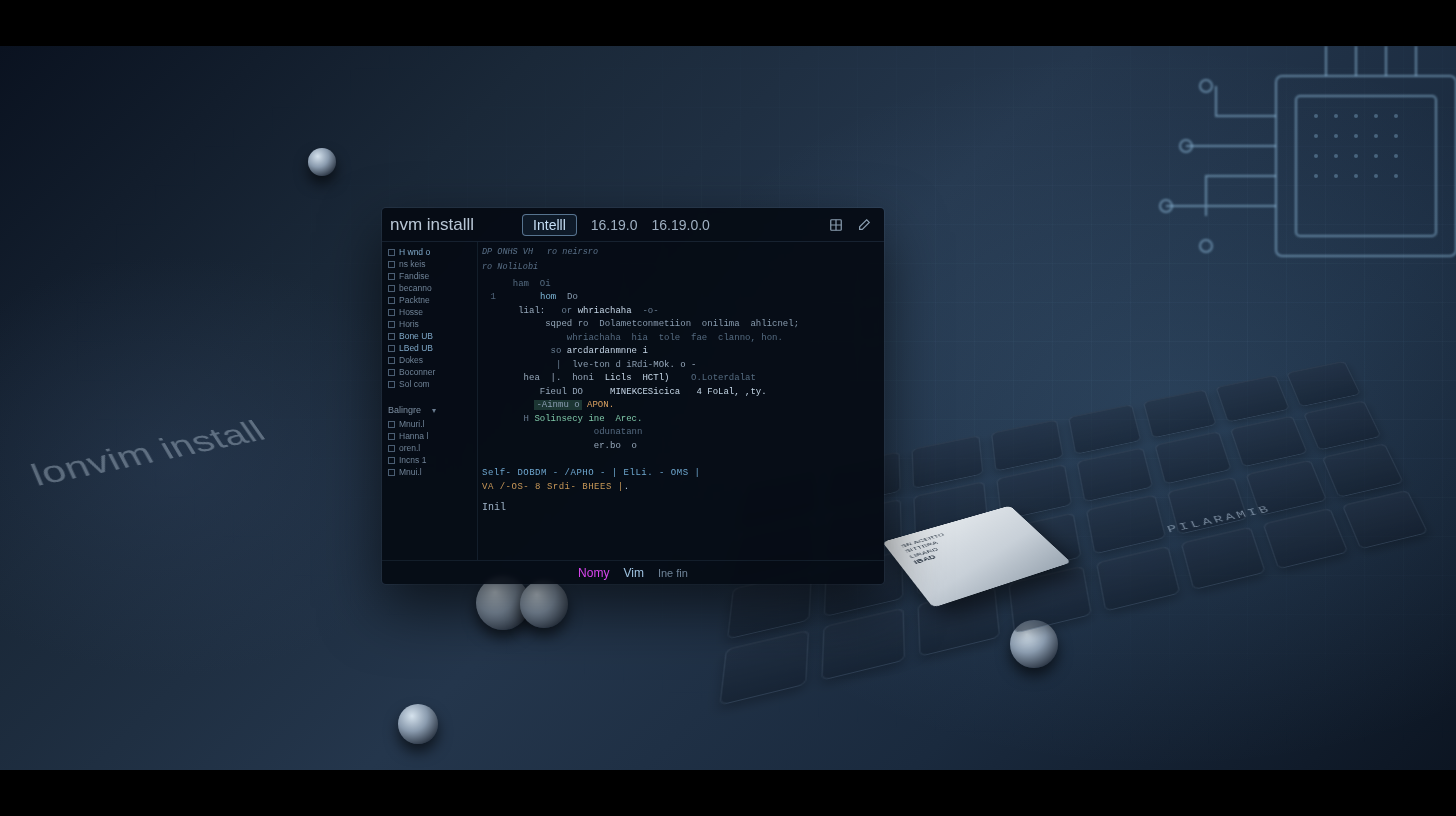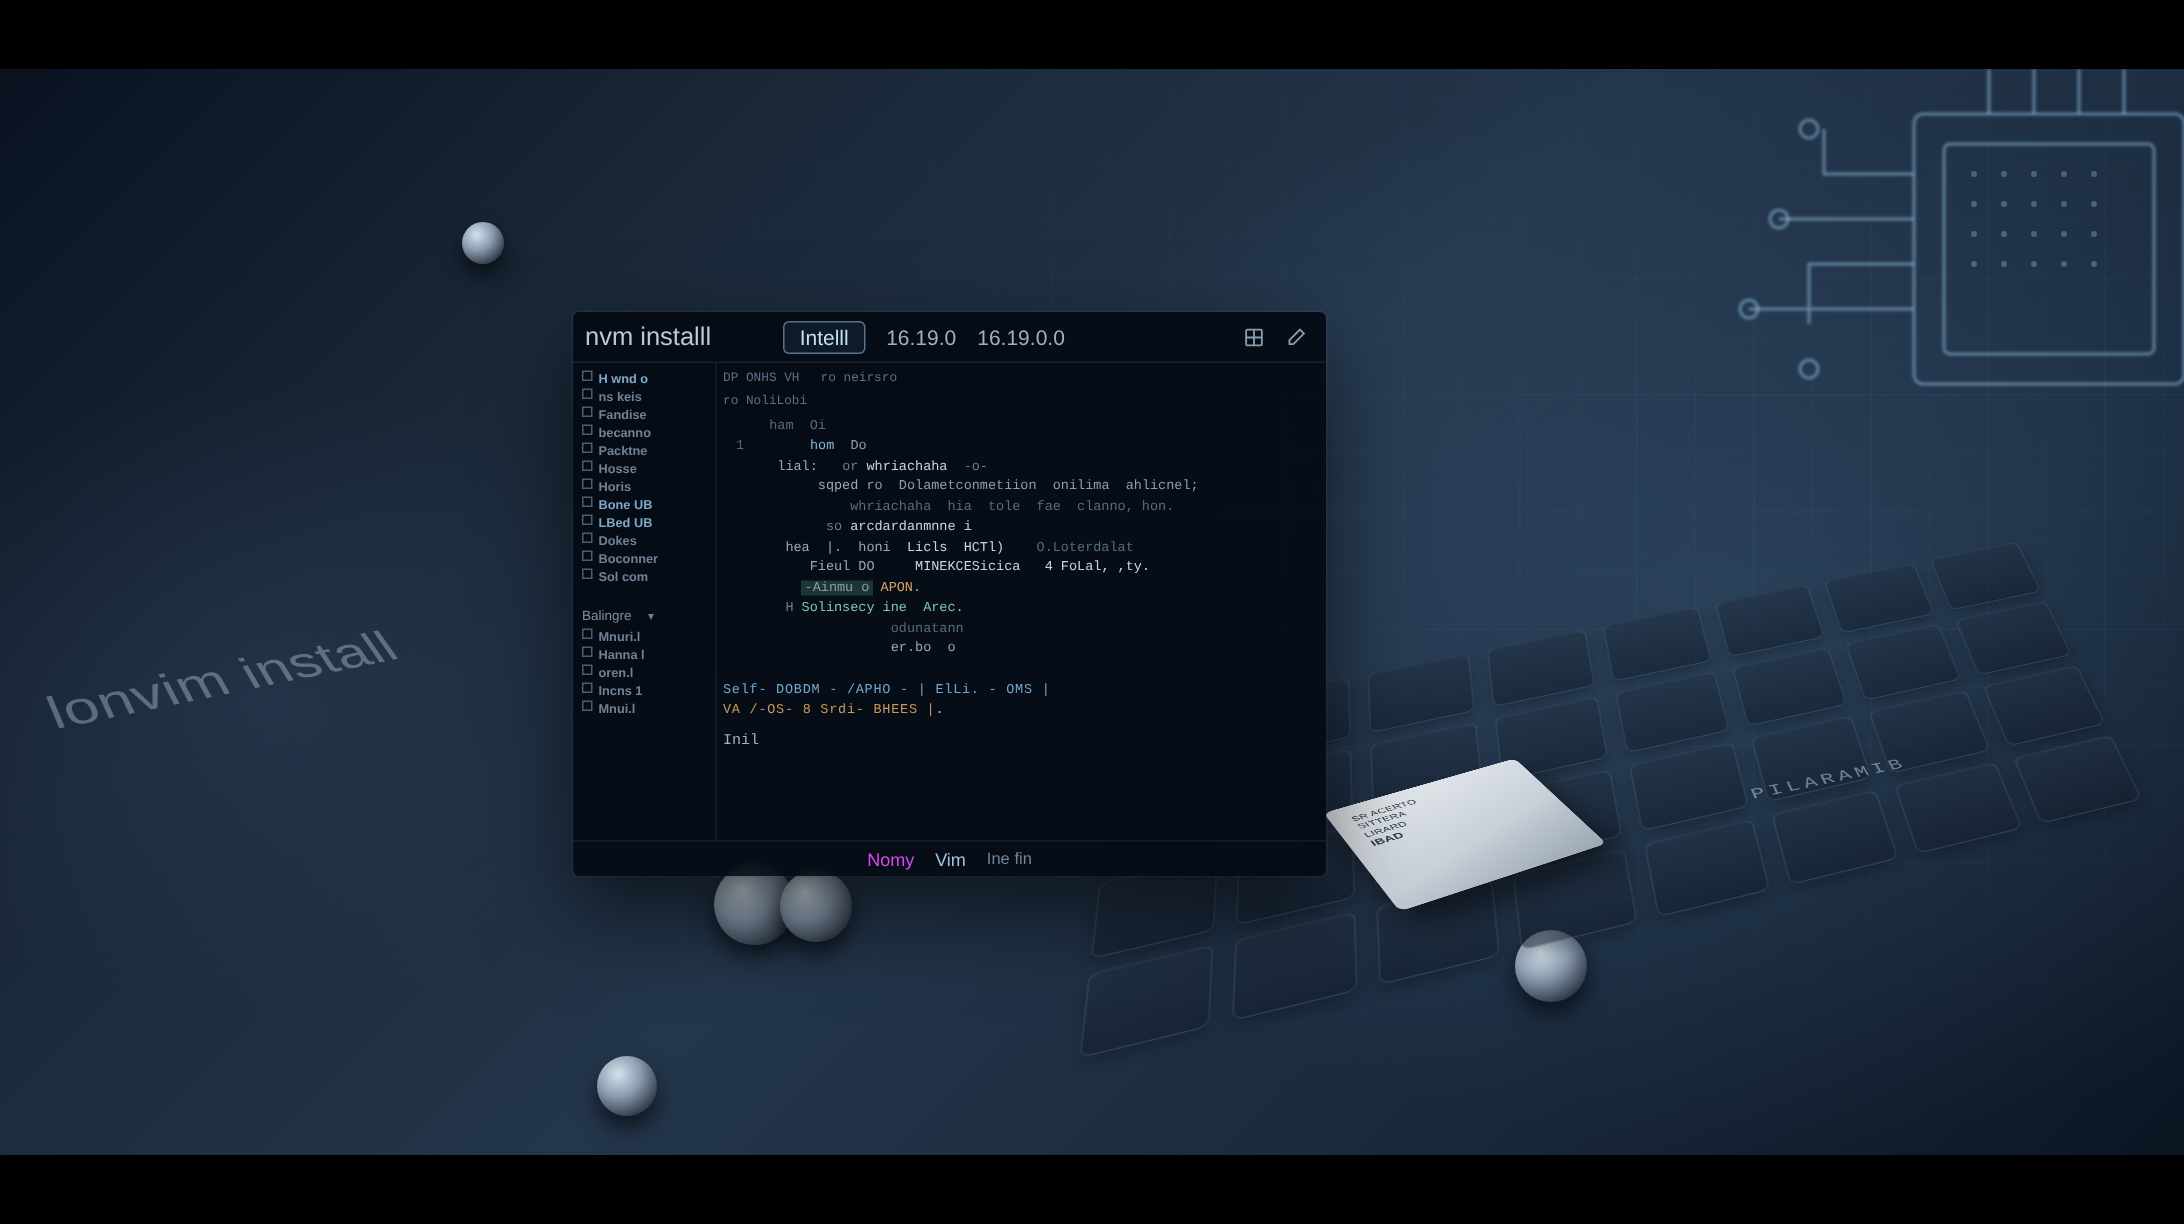--- a/index.html
+++ b/index.html
@@ -145,25 +145,24 @@
       width: 96px;
       border-right: 1px solid rgba(80,110,140,.18);
       padding: 4px 2px 4px 4px;
       font-size: 8.5px;
       color: #6f8296;
       display: flex; flex-direction: column;
       gap: 1px;
       overflow: hidden;
     }
     .sb-item {
-      display: flex; gap: 4px;
+      display: flex; align-items: center; gap: 4px;
       padding: 1px 2px;
       white-space: nowrap;
       cursor: pointer;
-      font-weight: bold;
     }
     .sb-item.hl { color: #7fa8c8; }
     .sb-item .sq {
       width: 7px; height: 7px; border: 1px solid #4a5d72;
       display: inline-block; flex-shrink: 0;
     }
     .sb-section {
       margin-top: 12px; color: #7d8fa2; font-size: 9px;
       display: flex; align-items: center; gap: 11px;
       padding: 2px;
@@ -172,21 +171,21 @@
 
     .editor {
       flex: 1;
       font-family: 'Courier New', 'Consolas', monospace;
       font-size: 9px; line-height: 1.5;
       padding: 4px 8px 4px 4px;
       color: #8a9db0;
       overflow: hidden;
       position: relative;
     }
-    .ed-topline { display:flex; gap:14px; color:#5a7088; font-size:8.5px; margin-bottom:4px; }
+    .ed-topline { display:flex; gap:14px; color:#5a7088; font-size:8.5px; margin-bottom:4px;font-style:italic; }
     .code-line { white-space: pre; }
     .c-num    { color: #4f6378; display:inline-block; width:14px; text-align:right; margin-right:6px; }
     .c-kw     { color: #7fb8d8; padding-left: 38px; }
     .c-type   { color: #96a8ba; }
     .c-fn     { color: #c5d6e6; }
     .c-str    { color: #7fc8a8; }
     .c-warn   { color: #d8a060; }
     .c-comment{ color: #556b80; }
     .c-punct  { color: #6a7e92; }
     .c-hl     { background: rgba(90,180,140,.25); padding:0 2px; }
@@ -430,20 +429,21 @@
           <span>ro NoliLobi</span>
         </div>
 
         <div id="code-lines">
             <div class="code-line"><span class="c-num"> </span><span class="c-comment">  ham  Oi</span></div>
             <div class="code-line"><span class="c-num">1</span><span class="c-kw">hom</span><span class="">  Do</span></div>
             <div class="code-line"><span class="c-num"> </span><span class="c-type">   lial:   </span><span class="c-punct">or </span><span class="c-fn">whriachaha</span><span class="c-punct">  -o-</span></div>
             <div class="code-line"><span class="c-num"> </span><span class="c-type">        sqped </span><span class="">ro  Dolametconmetiion  onilima  ahlicnel;</span></div>
             <div class="code-line"><span class="c-num"> </span><span class="c-comment">            whriachaha  hia  tole  fae  clanno, hon.</span></div>
             <div class="code-line"><span class="c-num"> </span><span class="c-punct">         so </span><span class="c-fn">arcdardanmnne i</span></div>
+            <div class="code-line"><span class="c-num"> </span><span class="c-punct">          |  </span><span class="">lve-ton d iRdi-</span><span class="c-type">MOk. o -</span></div>
             <div class="code-line"><span class="c-num"> </span><span class="c-type">    hea  |.  honi  </span><span class="c-fn">Licls  HCTl)</span><span class="c-comment">    O.Loterdalat  </span></div>
             <div class="code-line"><span class="c-num"> </span><span class="c-type">       Fieul DO     </span><span class="c-fn">MINEKCESicica   4 FoLal, ,ty.</span></div>
             <div class="code-line"><span class="c-num"> </span><span class="">      </span><span class="c-hl">-Ainmu o</span><span class="c-warn"> APON.</span></div>
             <div class="code-line"><span class="c-num"> </span><span class="c-punct">    H </span><span class="c-str">Solinsecy ine  Arec.</span></div>
             <div class="code-line"><span class="c-num"> </span><span class="c-comment">                 odunatann</span></div>
             <div class="code-line"><span class="c-num"> </span><span class="c-type">                 er.bo  o</span></div>
           </div>
 
         <div class="divider-line">
           <span class="accent">Self- DOBDM - /APHO - | ElLi.  - OMS |</span>

